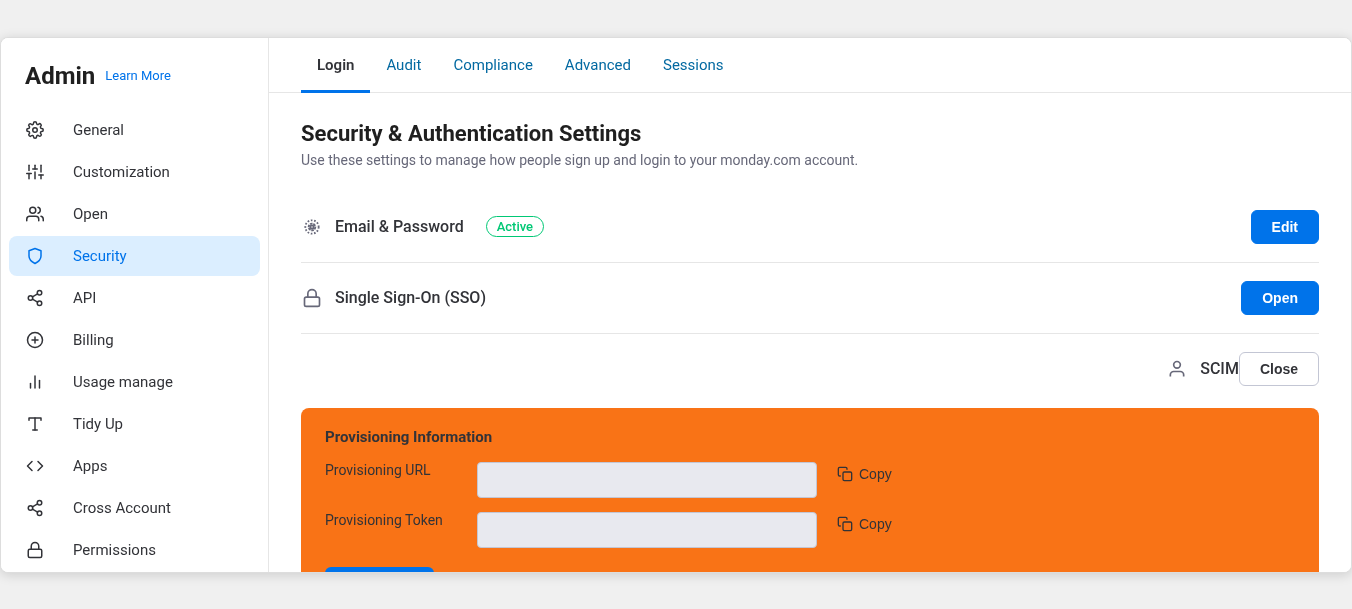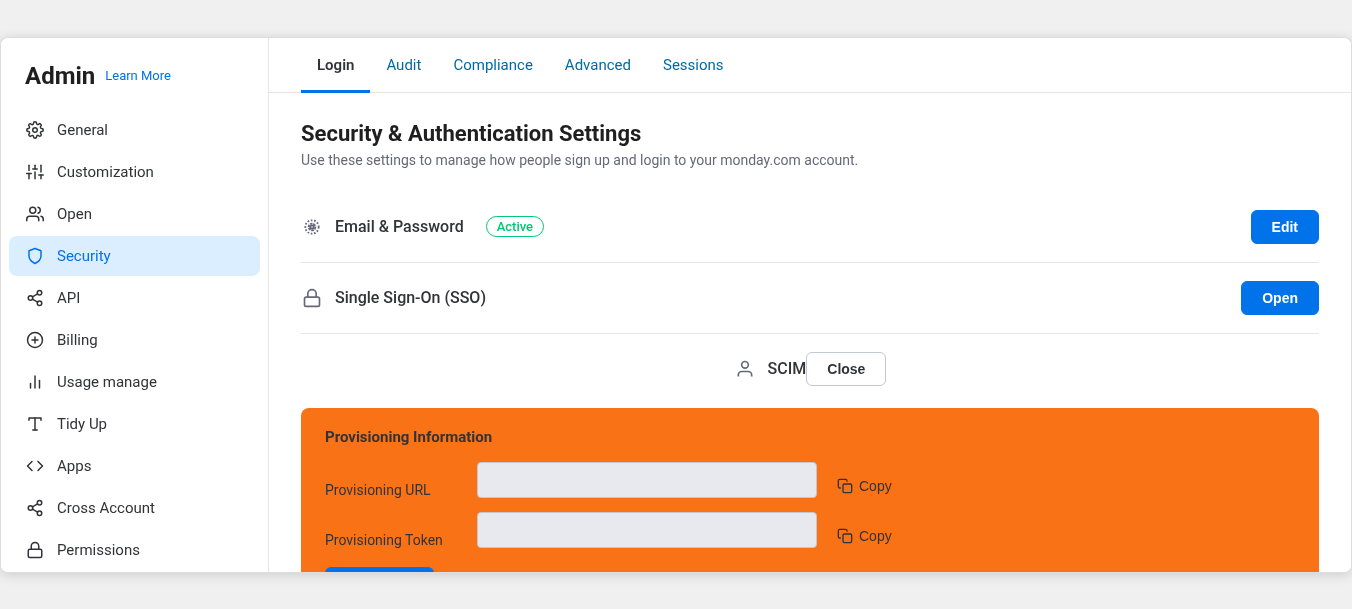--- a/index.html
+++ b/index.html
@@ -49,21 +49,21 @@
     }
     .sidebar-nav {
       display: flex;
       flex-direction: column;
       gap: 2px;
       padding: 0 8px;
     }
     .nav-item {
       display: flex;
       align-items: center;
-      gap: 12px;
+      gap: 28px;
       padding: 10px 16px;
       border-radius: 8px;
       cursor: pointer;
       color: #323338;
       font-size: 15px;
       transition: background 0.15s;
     }
     .nav-item.active {
       background: #dbeeff;
       color: #0073ea;
@@ -180,39 +180,39 @@
       color: #323338;
       border-color: #c3c6d4;
     }
     
     .scim-section {
       padding: 18px 0 0 0;
     }
     .scim-header-row {
       display: flex;
       align-items: center;
-      justify-content: center;
+      justify-content: flex-end;
       padding-bottom: 18px;
       border-bottom: none;
     }
     .provisioning-box {
       background: #f97316;
       border-radius: 8px;
       padding: 20px 24px 24px 24px;
       margin-top: 4px;
     }
     .provisioning-title {
       font-size: 15px;
       font-weight: 700;
       color: #323338;
       margin-bottom: 16px;
     }
     .provisioning-field {
       display: flex;
-      align-items: flex-end;
+      align-items: flex-start;
       gap: 12px;
       margin-bottom: 14px;
     }
     .provisioning-label {
       font-size: 14px;
       color: #323338;
       width: 140px;
       min-width: 140px;
     }
     .provisioning-input {

